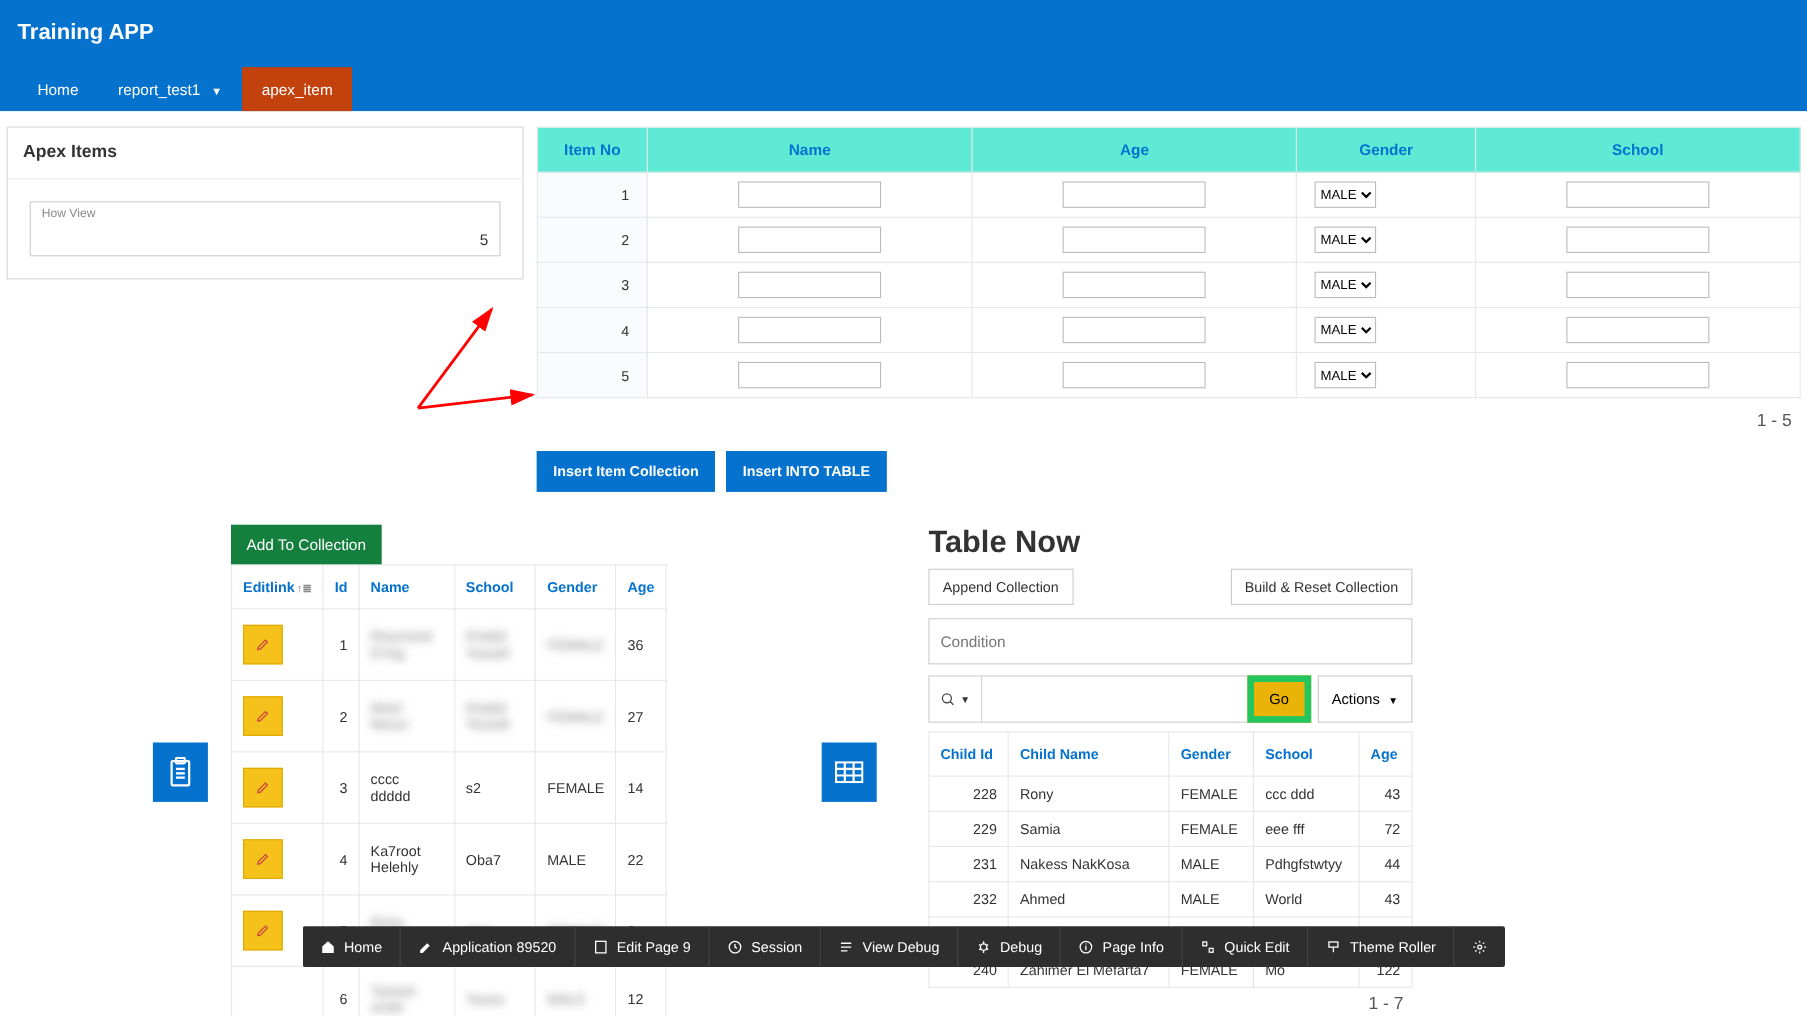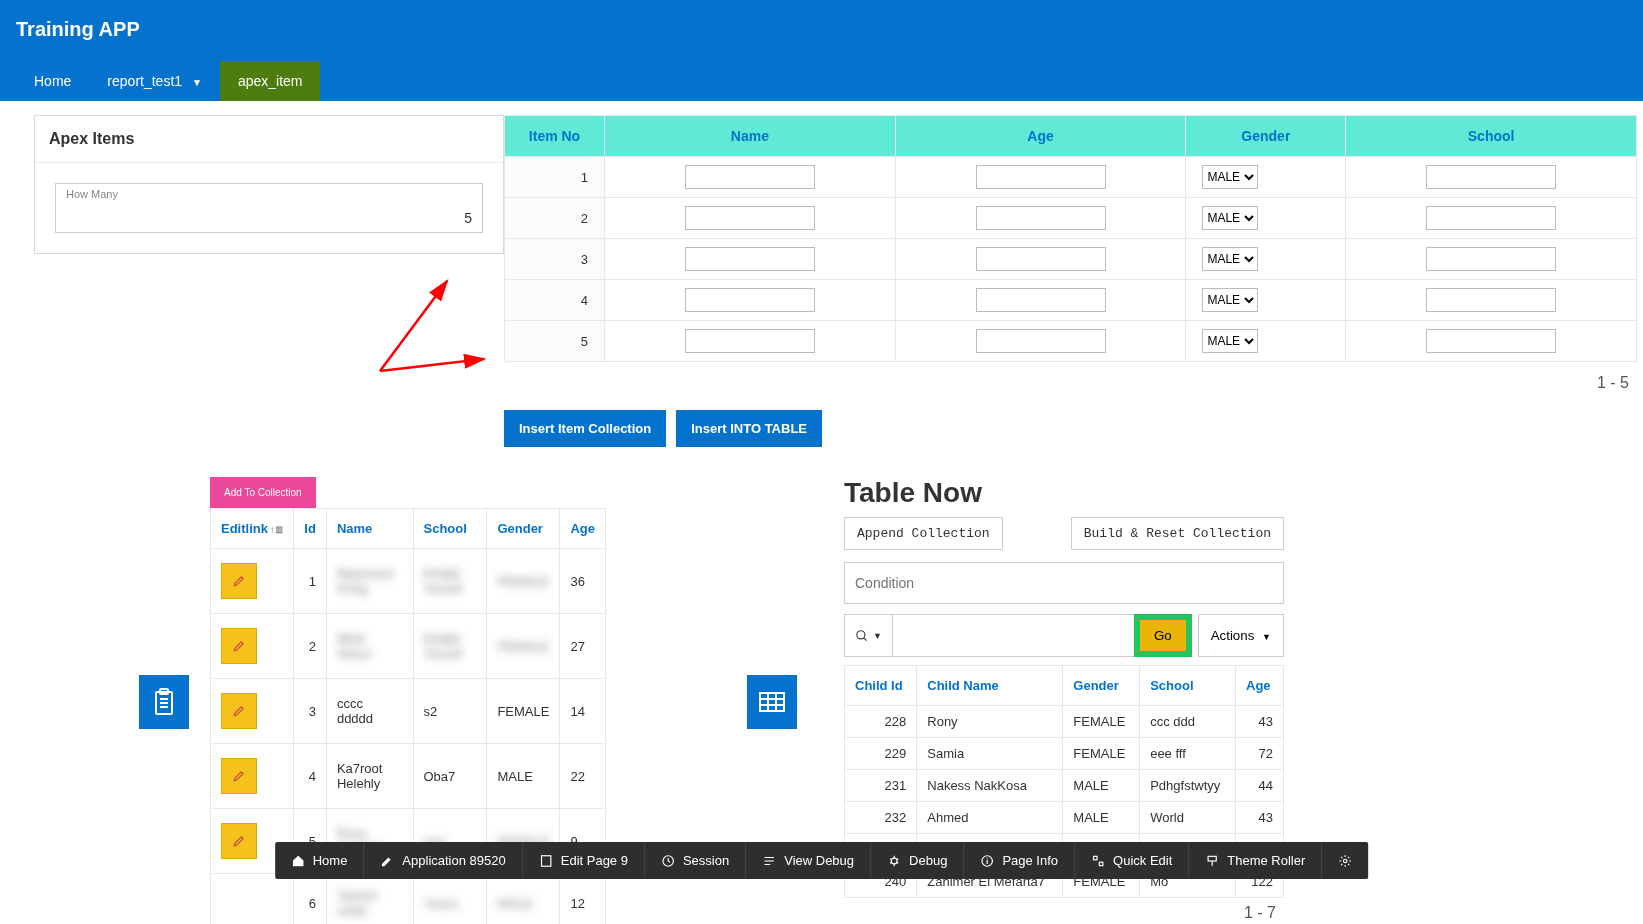--- a/index.html
+++ b/index.html
@@ -1,43 +1,43 @@
 <!DOCTYPE html>
 <html><head>
 <meta charset="utf-8">
 <style>
 * { box-sizing: border-box; margin: 0; padding: 0; }
 body { font-family: Arial, Helvetica, sans-serif; font-size: 13px; color: #333; background: #fff; width: 1643px; }
 .header { background: #0572ce; color: #fff; padding: 18px 16px 0 16px; }
 .app-title { font-size: 20px; font-weight: bold; margin-bottom: 20px; }
 .tabs { display: flex; gap: 0; }
 .tab { padding: 12px 18px; color: #fff; cursor: pointer; font-size: 14px; }
-.tab.active { background: #4d7c0f; }
+.tab.active { background: #c2410c; }
 .chevron { margin-left: 6px; font-size: 10px; }
 
-.main-row { display: flex; align-items: flex-start; padding: 14px 6px 0 6px; gap: 0; margin-left: 28px; }
+.main-row { display: flex; align-items: flex-start; padding: 14px 6px 0 6px; gap: 12px; }
 .left-panel { width: 470px; border: 1px solid #d8d8d8; }
 .region-title { padding: 14px 14px; font-size: 16px; font-weight: 600; border-bottom: 1px solid #eaeaea; }
 .region-body { padding: 20px; }
 .field-wrap { border: 1px solid #ccc; padding: 4px 10px 6px 10px; }
 .field-label { font-size: 11px; color: #888; }
 .field-value { text-align: right; font-size: 14px; padding-top: 10px; }
 
 .right-panel { flex: 1; }
 .grid-table { width: 100%; border-collapse: collapse; }
 .grid-table th { background: #5eead4; color: #0572ce; font-weight: 600; padding: 12px 10px; border: 1px solid #e5e7e9; text-align: center; font-size: 14px; }
 .grid-table td { border: 1px solid #e5e7e9; padding: 8px 10px; text-align: center; }
 .grid-table td.itemno { text-align: right; padding-right: 16px; width: 100px; background: #fafbfc; }
 .grid-table input[type=text] { width: 130px; height: 24px; border: 1px solid #bbb; padding: 0 4px; }
 .grid-table select { width: 56px; height: 24px; border: 1px solid #bbb; background:#fff; font-size: 12px; }
 .range-info { text-align: right; padding: 12px 8px; color: #555; font-size: 16px; }
 .btn-row { padding: 6px 0 8px 0; display: flex; gap: 10px; }
 .btn-primary { background: #0572ce; color: #fff; border: 1px solid #0572ce; padding: 10px 14px; font-weight: 600; cursor: pointer; font-size: 13px; }
-.btn-default { background: #fff; color: #333; border: 1px solid #ccc; padding: 8px 12px; cursor: pointer; font-size: 13px; font-family: Liberation Mono, monospace; }
-.btn-green { background: #ec4899; color: #fff; border: none; padding: 10px 14px; cursor: pointer; font-size: 10px; }
+.btn-default { background: #fff; color: #333; border: 1px solid #ccc; padding: 8px 12px; cursor: pointer; font-size: 13px; }
+.btn-green { background: #15803d; color: #fff; border: none; padding: 10px 14px; cursor: pointer; font-size: 14px; }
 
 .arrow-svg { position: absolute; pointer-events: none; }
 .page-body { position: relative; }
 
 .sections { display: flex; gap: 24px; padding: 22px 178px 40px 210px; align-items: flex-start; }
 .section { flex: 1; }
 .section h2 { font-size: 28px; font-weight: 600; margin-bottom: 8px; }
 
 .coll-table, .tbl-table { width: 100%; border-collapse: collapse; }
 .coll-table th, .tbl-table th { color: #0572ce; font-weight: 600; padding: 12px 10px; border: 1px solid #e5e7e9; text-align: left; background: #fff; font-size: 13px; }
@@ -82,21 +82,21 @@
   </div>
 </div>
 
 <div class="page-body">
 
   <div class="main-row">
     <div class="left-panel">
       <div class="region-title">Apex Items</div>
       <div class="region-body">
         <div class="field-wrap">
-          <div class="field-label">How Many</div>
+          <div class="field-label">How View</div>
           <div class="field-value">5</div>
         </div>
       </div>
     </div>
 
     <div class="right-panel">
       <table class="grid-table">
         <thead>
           <tr>
             <th>Item No</th>

